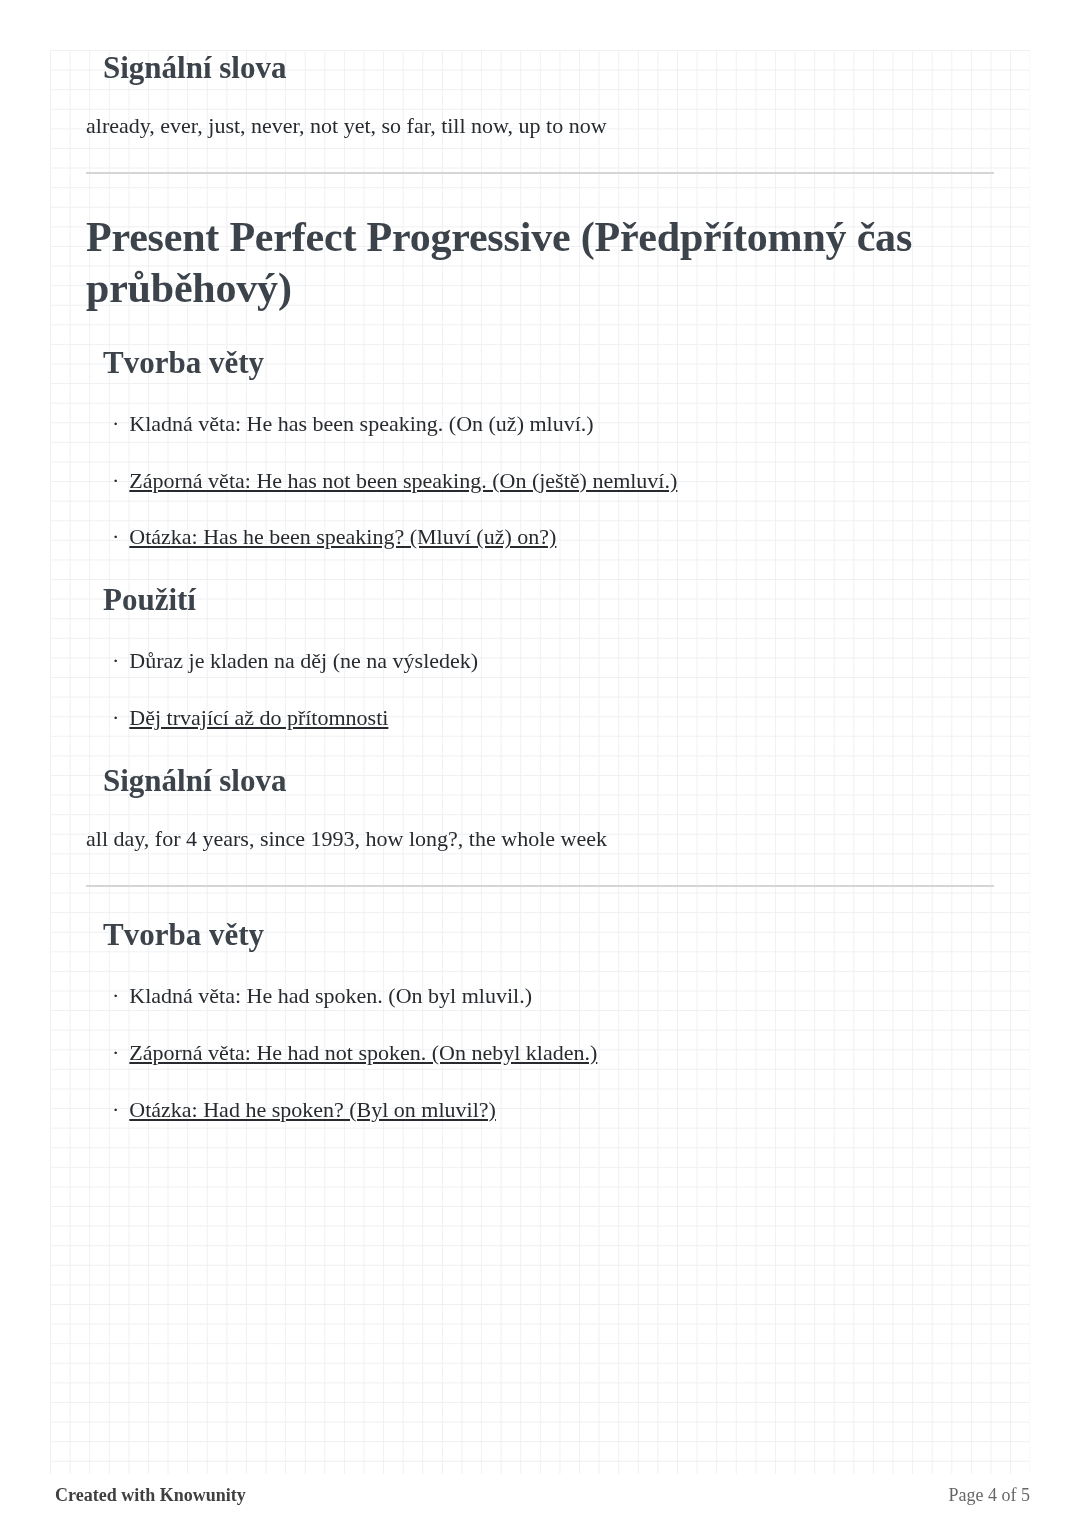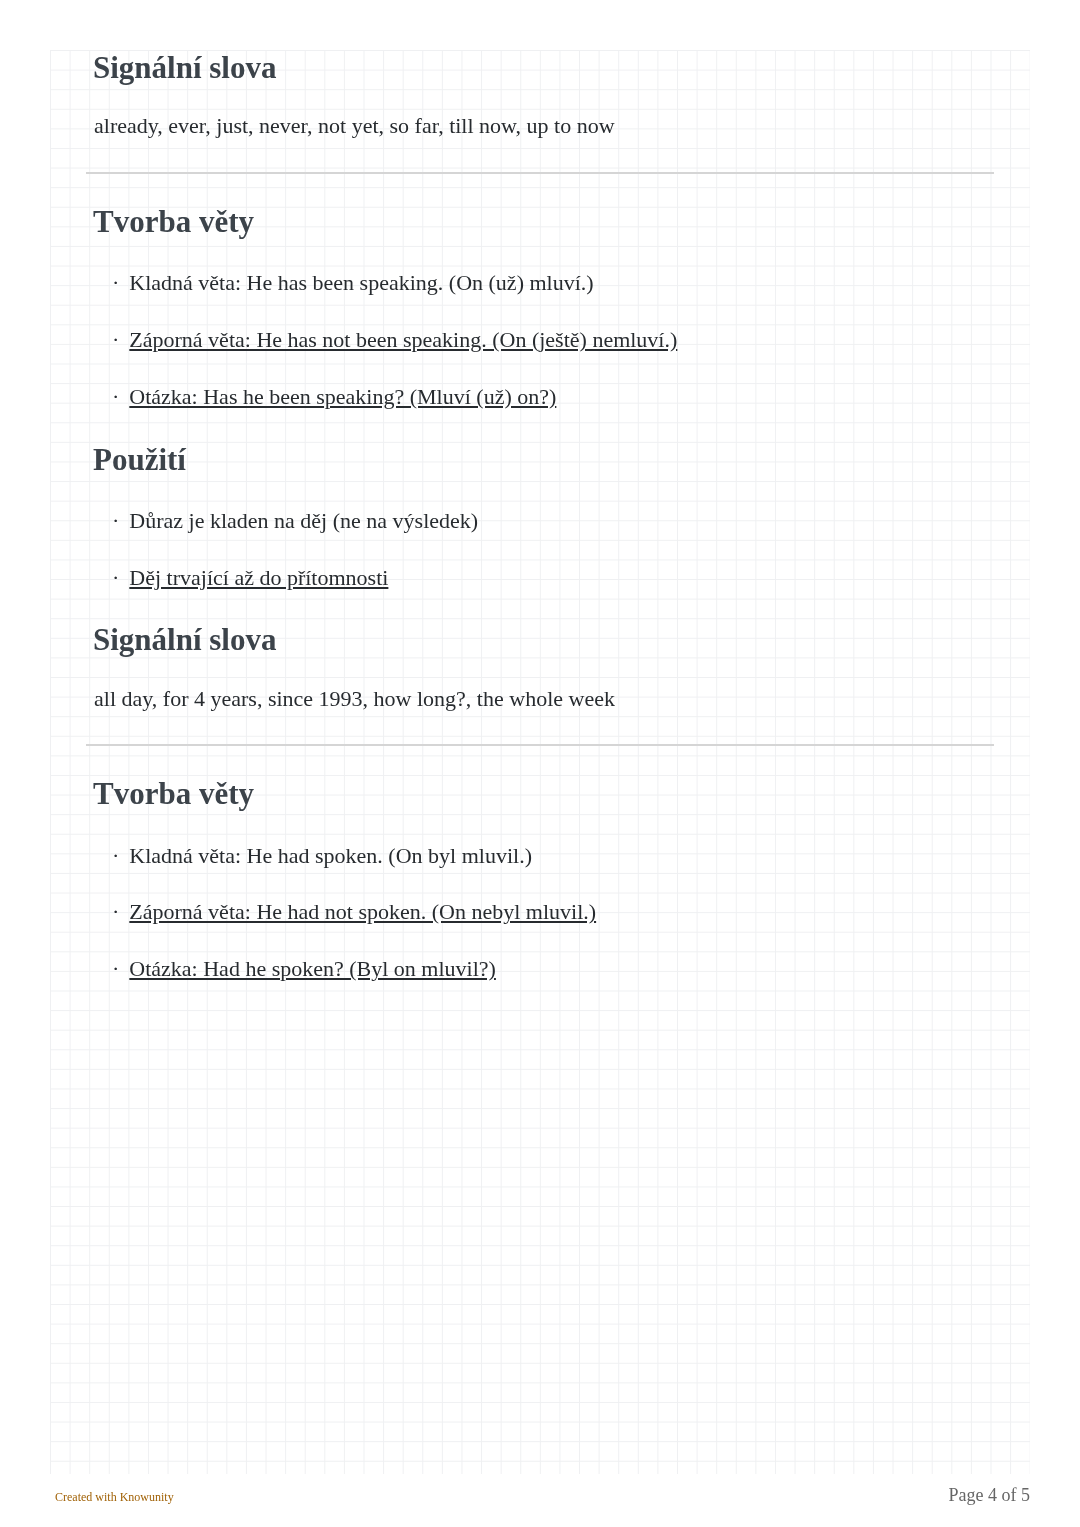--- a/index.html
+++ b/index.html
@@ -22,60 +22,61 @@
   }
   .content{padding:0 36px;box-sizing:border-box;}
   h1{
     font-size:42px;font-weight:700;color:#3c434a;
     line-height:1.22;margin:38px 0 0;letter-spacing:-0.2px;
   }
   h1.wrap-narrow{max-width:890px;}
   h1.one-line{white-space:nowrap;}
   h2{
     font-size:31px;font-weight:700;color:#3c434a;
-    line-height:1.3;margin:28px 7px 0;
+    line-height:1.3;margin:28px 17px 0;
   }
   h2.first{margin-top:-2px;}
   p.words{
-    font-size:22px;color:#272b2f;line-height:1.45;margin:22px 8px 0;
+    font-size:22px;color:#272b2f;line-height:1.45;margin:22px 0 0;
   }
   hr.divider{
     border:none;border-top:2px solid #d5d5d5;margin:30px 0 0;
   }
   ul.plain{
     list-style:none;margin:26px 0 0;padding:0 0 0 26px;
   }
   ul.plain li{
     font-size:22px;color:#272b2f;line-height:1.35;
   }
   ul.plain li + li{margin-top:27px;text-decoration:underline;}
   .dot{display:inline-block;margin-right:10px;color:#272b2f;}
   .footer{
     position:absolute;left:55px;right:50px;top:1485px;
     display:flex;justify-content:space-between;align-items:baseline;
   }
   .footer .credit{
-    font-size:12px;font-weight:400;color:#a16207;
+    font-size:18px;font-weight:700;color:#404040;
   }
   .footer .pagenum{
     font-size:18px;font-weight:400;color:#666666;margin-left:11px;
   }
 </style>
 </head>
 <body>
 
 <div class="page">
   <div class="paper">
     <div class="content">
 
       <h2 class="first">Signální slova</h2>
       <p class="words">already, ever, just, never, not yet, so far, till now, up to now</p>
 
       <hr class="divider">
 
+      <h1 class="wrap-narrow">Present Perfect Progressive (Předpřítomný čas průběhový)</h1>
 
       <h2>Tvorba věty</h2>
       <ul class="plain">
         <li>
           <span class="dot">·</span><span>Kladná věta: He has been speaking. (On (už) mluví.)</span>
         </li>
         <li>
           <span class="dot">·</span><span>Záporná věta: He has not been speaking. (On (ještě) nemluví.)</span>
         </li>
         <li>
@@ -98,21 +99,21 @@
 
       <hr class="divider">
 
 
       <h2>Tvorba věty</h2>
       <ul class="plain">
         <li>
           <span class="dot">·</span><span>Kladná věta: He had spoken. (On byl mluvil.)</span>
         </li>
         <li>
-          <span class="dot">·</span><span>Záporná věta: He had not spoken. (On nebyl mluvil.)</span>
+          <span class="dot">·</span><span>Záporná věta: He had not spoken. (On nebyl kladen.)</span>
         </li>
         <li>
           <span class="dot">·</span><span>Otázka: Had he spoken? (Byl on mluvil?)</span>
         </li>
       </ul>
 
     </div>
   </div>
 
   <div class="footer">

